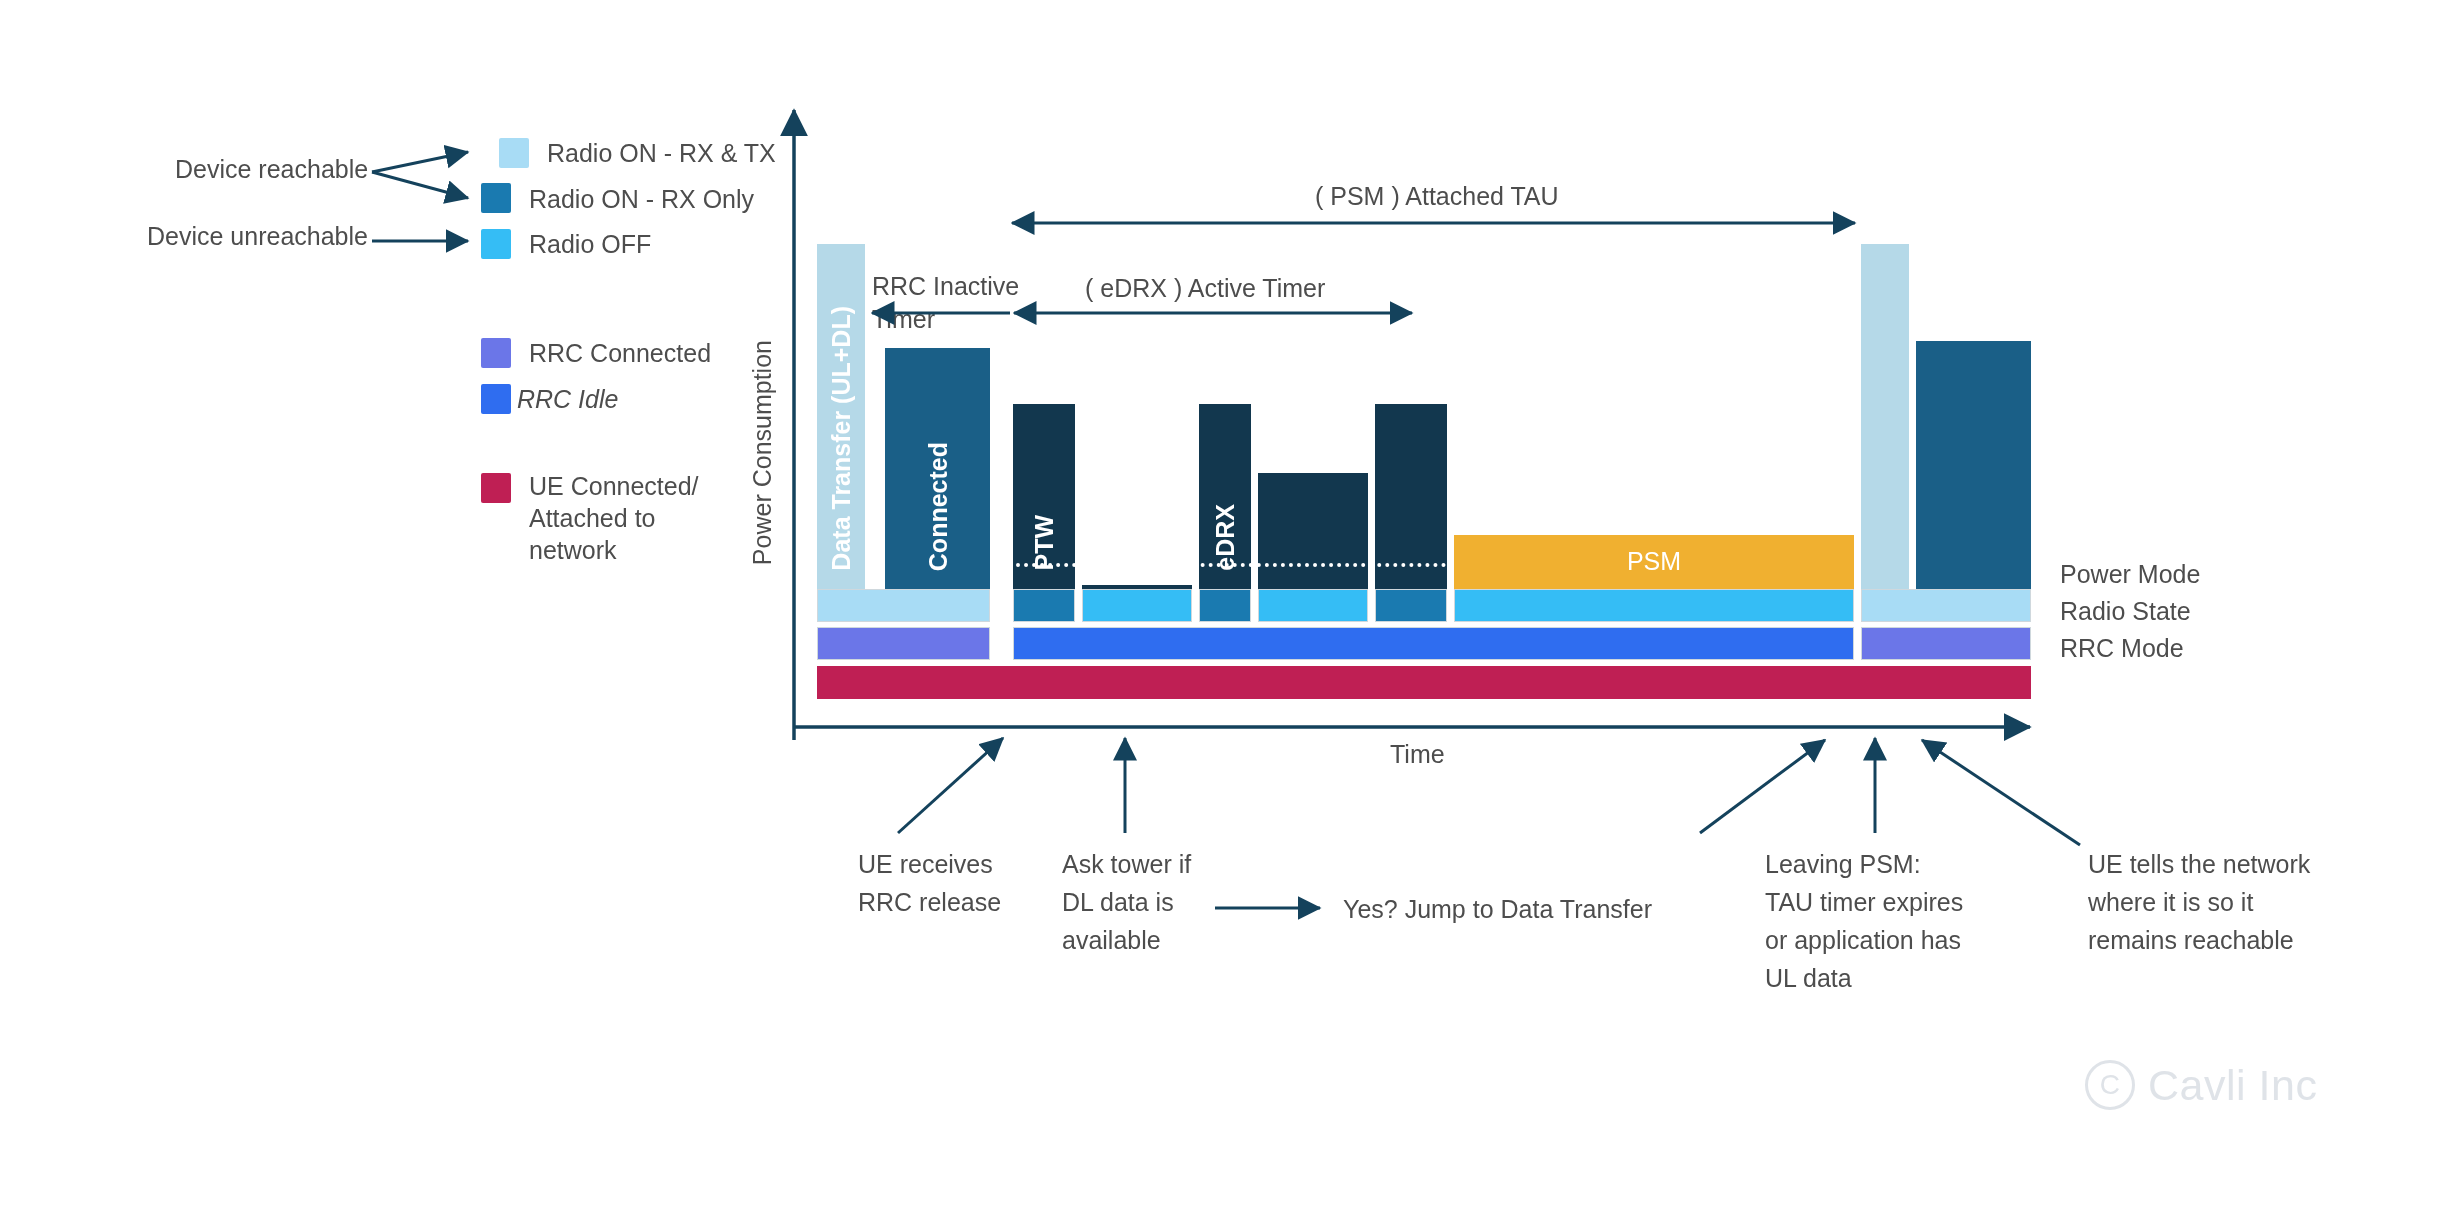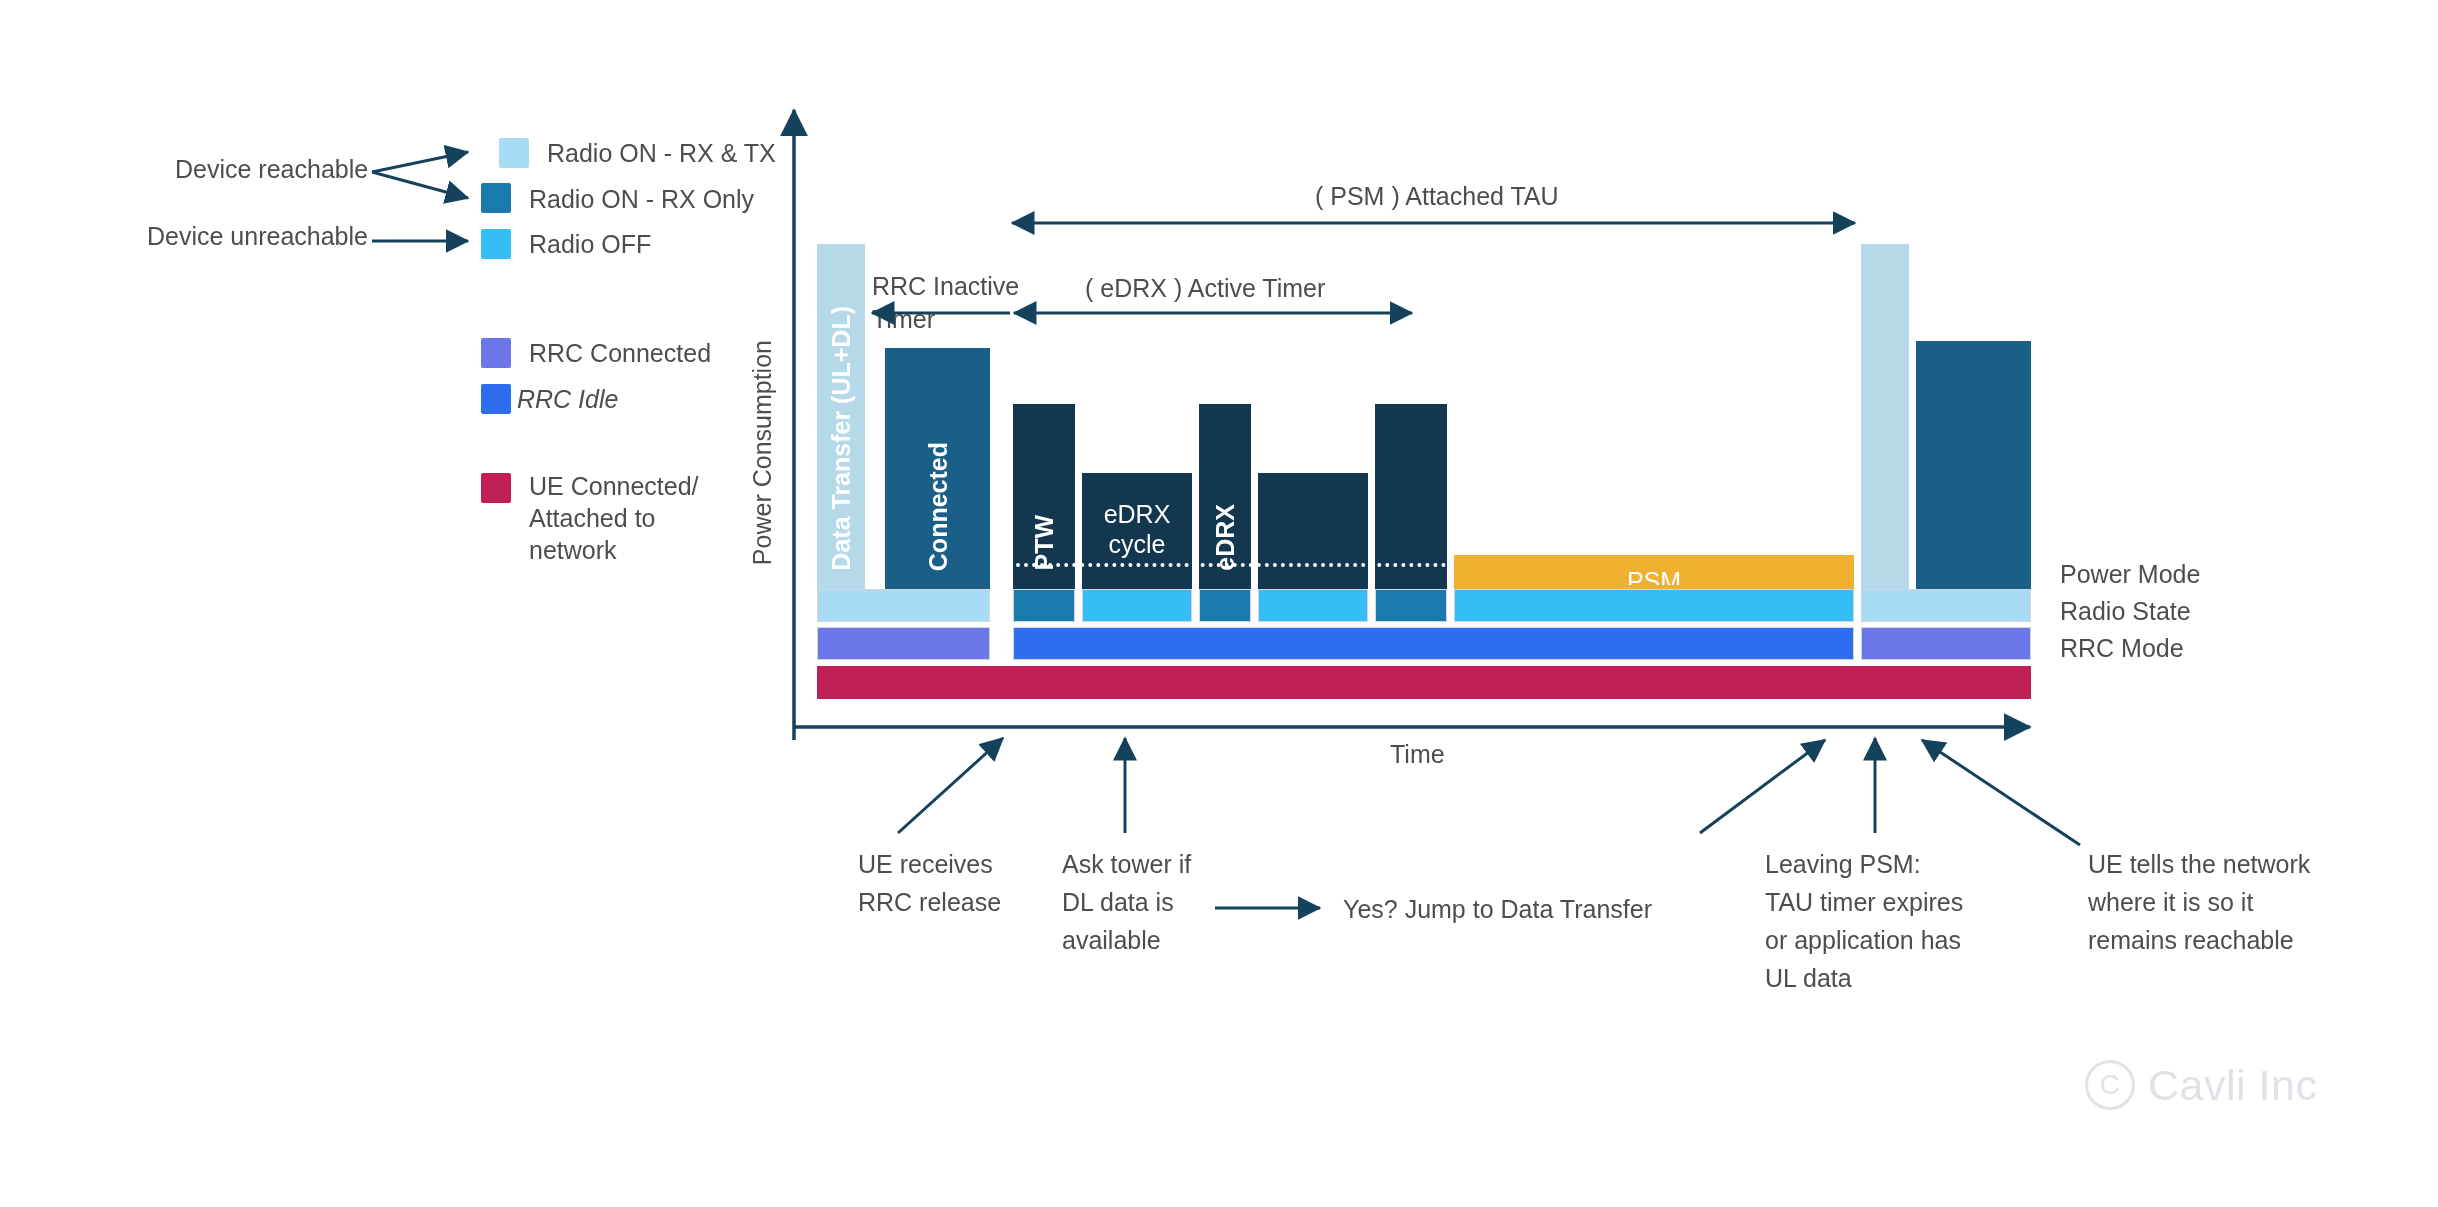--- a/index.html
+++ b/index.html
@@ -157,34 +157,30 @@
   </div>
 
   <div class="bar" style="left:885px; width:105px; top:348px; height:237px; background:#1a5f87;">
     <span class="bar-label vert">Connected</span>
   </div>
 
   <div class="bar" style="left:1013px; width:62px; top:404px; height:181px; background:#12374e;">
     <span class="bar-label vert">PTW</span>
   </div>
 
-  <div class="bar" style="left:1082px; width:110px; top:473px; height:112px; background:#12374e;">
-    <span class="bar-label horiz" style="top:26px;">eDRX
-cycle</span>
-  </div>
 
   <div class="bar" style="left:1199px; width:52px; top:404px; height:181px; background:#12374e;">
     <span class="bar-label vert">eDRX</span>
   </div>
 
   <div class="bar" style="left:1258px; width:110px; top:473px; height:112px; background:#12374e;"></div>
 
   <div class="bar" style="left:1375px; width:72px; top:404px; height:181px; background:#12374e;"></div>
 
-  <div class="bar" style="left:1454px; width:400px; top:535px; height:50px; background:#f0b030;margin-top:20px;">
+  <div class="bar" style="left:1454px; width:400px; top:535px; height:50px; background:#f0b030;">
     <span class="bar-label horiz" style="top:11px;">PSM</span>
   </div>
 
   <div class="bar" style="left:1861px; width:48px; top:244px; height:341px; background:#b5d9e8;"></div>
 
   <div class="bar" style="left:1916px; width:115px; top:341px; height:244px; background:#1a5f87;"></div>
 
   <div class="abs" style="left:1016px; top:563px; width:430px; height:0; border-top:4px dotted #ffffff;"></div>
 </div>
 

